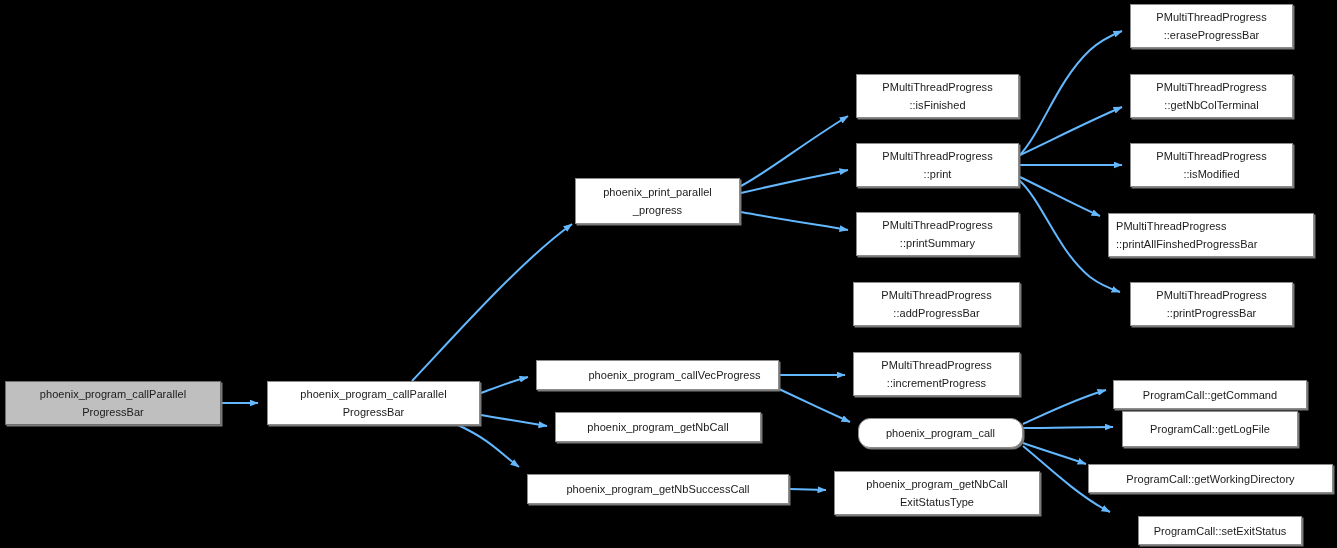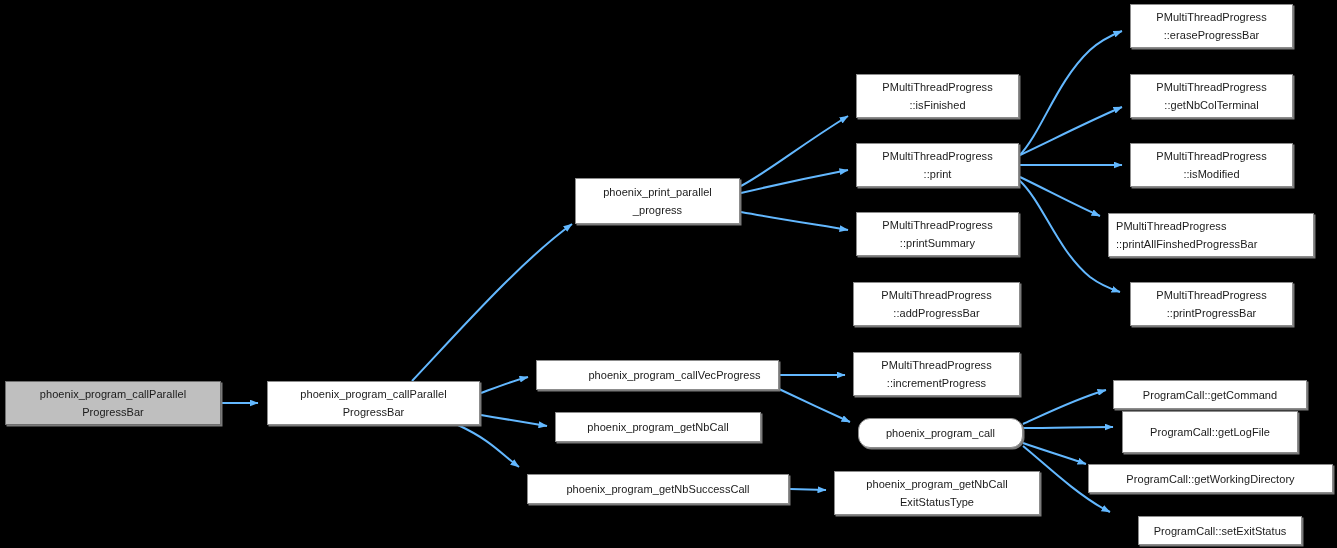--- a/index.html
+++ b/index.html
@@ -111,17 +111,17 @@
 ::eraseProgressBar</div>
       <div class="node" style="left: 1130px; top: 74px; width: 163px; height: 44px;">PMultiThreadProgress
 ::getNbColTerminal</div>
       <div class="node" style="left: 1130px; top: 143px; width: 163px; height: 44px;">PMultiThreadProgress
 ::isModified</div>
       <div class="node leftalign" style="left: 1108px; top: 213px; width: 206px; height: 44px;">PMultiThreadProgress
 ::printAllFinshedProgressBar</div>
       <div class="node" style="left: 1130px; top: 282px; width: 163px; height: 44px;">PMultiThreadProgress
 ::printProgressBar</div>
       <div class="node" style="left: 1113px; top: 358px; width: 194px; height: 29px; margin-top: 22px;">ProgramCall::getCommand</div>
-      <div class="node" style="left: 1122px; top: 411px; width: 176px; height: 42px;">ProgramCall::getLogFile</div>
+      <div class="node" style="left: 1122px; top: 411px; width: 176px; height: 36px;">ProgramCall::getLogFile</div>
       <div class="node" style="left: 1088px; top: 464px; width: 245px; height: 29px; text-align: center;">ProgramCall::getWorkingDirectory</div>
       <div class="node" style="left: 1113px; top: 516px; width: 164px; height: 29px; margin-left: 25px;">ProgramCall::setExitStatus</div>
     </div>
 </div>
 
 </body></html>

